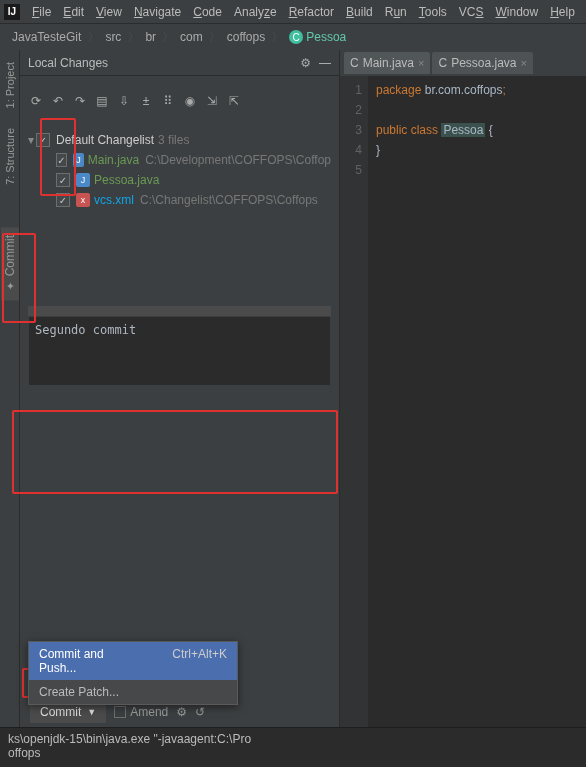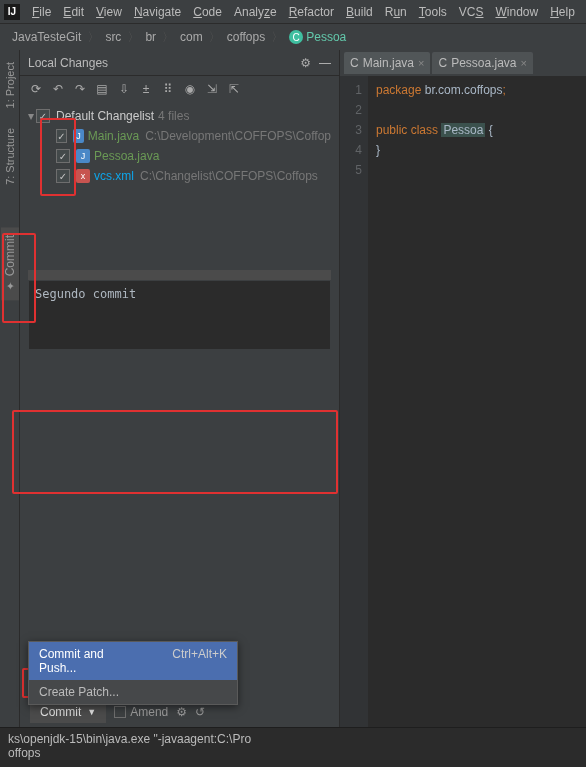--- a/index.html
+++ b/index.html
@@ -9,21 +9,21 @@
 .menubar .menu-item { padding:0 6px; cursor:pointer; }
 .menubar .menu-item u { text-decoration:underline; }
 .breadcrumbs { display:flex; align-items:center; height:26px; padding:0 8px; background:#3c3f41; gap:2px; }
 .breadcrumbs .crumb { color:#aaaaaa; padding:0 4px; }
 .breadcrumbs .sep { color:#555; }
 .breadcrumbs .crumb.active { color:#63c8ab; }
 .breadcrumbs .c-badge { display:inline-flex; width:14px; height:14px; border-radius:50%; background:#3fbfa0; color:#fff; align-items:center; justify-content:center; font-size:10px; margin-right:3px; }
 .main { display:flex; height:calc(100% - 24px - 26px - 40px); }
 .leftdock { width:20px; background:#3c3f41; border-right:1px solid #2b2b2b; display:flex; flex-direction:column; align-items:center; padding-top:4px; }
 .leftdock .docktab { writing-mode:vertical-rl; transform:rotate(180deg); padding:8px 2px; color:#999; cursor:pointer; margin-bottom:4px; font-size:11px; }
-.commit-panel { width:320px; background:#3c3f41; border-right:1px solid #2b2b2b; display:flex; flex-direction:column; position:relative; }
+.commit-panel { width:320px; background:#3c3f41; border-right:1px solid #2b2b2b; display:flex; flex-direction:column; position:relative;gap:12px; }
 .panel-header { display:flex; align-items:center; justify-content:space-between; height:26px; padding:0 8px; border-bottom:1px solid #2b2b2b; }
 .panel-header .gear { color:#aaa; }
 .toolbar { display:flex; align-items:center; gap:6px; padding:4px 8px; height:26px; }
 .toolbar .tbtn { width:16px; height:16px; color:#aaa; cursor:pointer; display:flex; align-items:center; justify-content:center; }
 .changes-tree { padding:4px 8px; overflow:hidden; }
 .tree-row { display:flex; align-items:center; height:20px; white-space:nowrap; }
 .checkbox { width:14px; height:14px; border:1px solid #6e6e6e; background:#43494a; margin-right:6px; display:flex; align-items:center; justify-content:center; color:#c4c4c4; font-size:10px; }
 .tree-row .label { color:#ccc; }
 .tree-row .count { color:#777; margin-left:4px; }
 .tree-row.file { padding-left:28px; }
@@ -128,21 +128,21 @@
       <span class="tbtn">⠿</span>
       <span class="tbtn">◉</span>
       <span class="tbtn">⇲</span>
       <span class="tbtn">⇱</span>
     </div>
     <div class="changes-tree">
       <div class="tree-row">
         <span style="color:#888;margin-right:2px">▾</span>
         <span class="checkbox">✓</span>
         <span class="label">Default Changelist</span>
-        <span class="count">4 files</span>
+        <span class="count">3 files</span>
       </div>
       <div class="tree-row file">
         <span class="checkbox">✓</span>
         <span class="file-icon java">J</span>
         <span class="file-name green">Main.java</span>
         <span class="file-path">C:\Development\COFFOPS\Coffop</span>
       </div>
       <div class="tree-row file">
         <span class="checkbox">✓</span>
         <span class="file-icon java">J</span>

